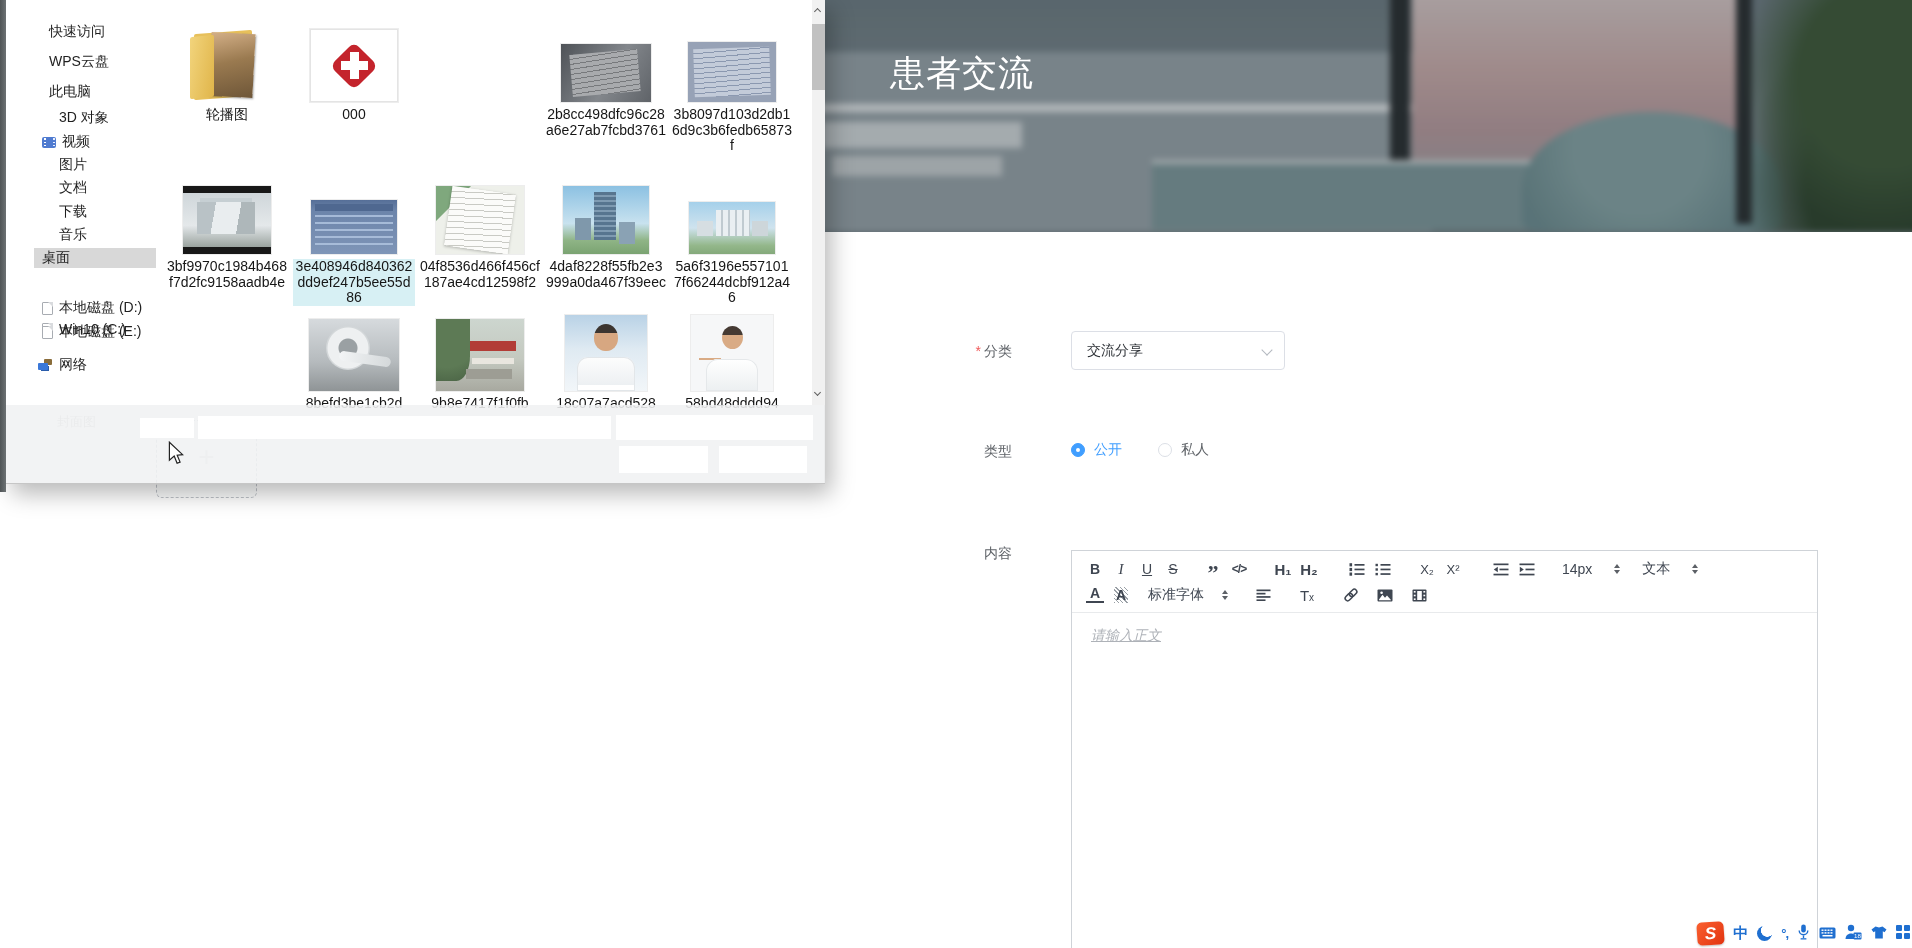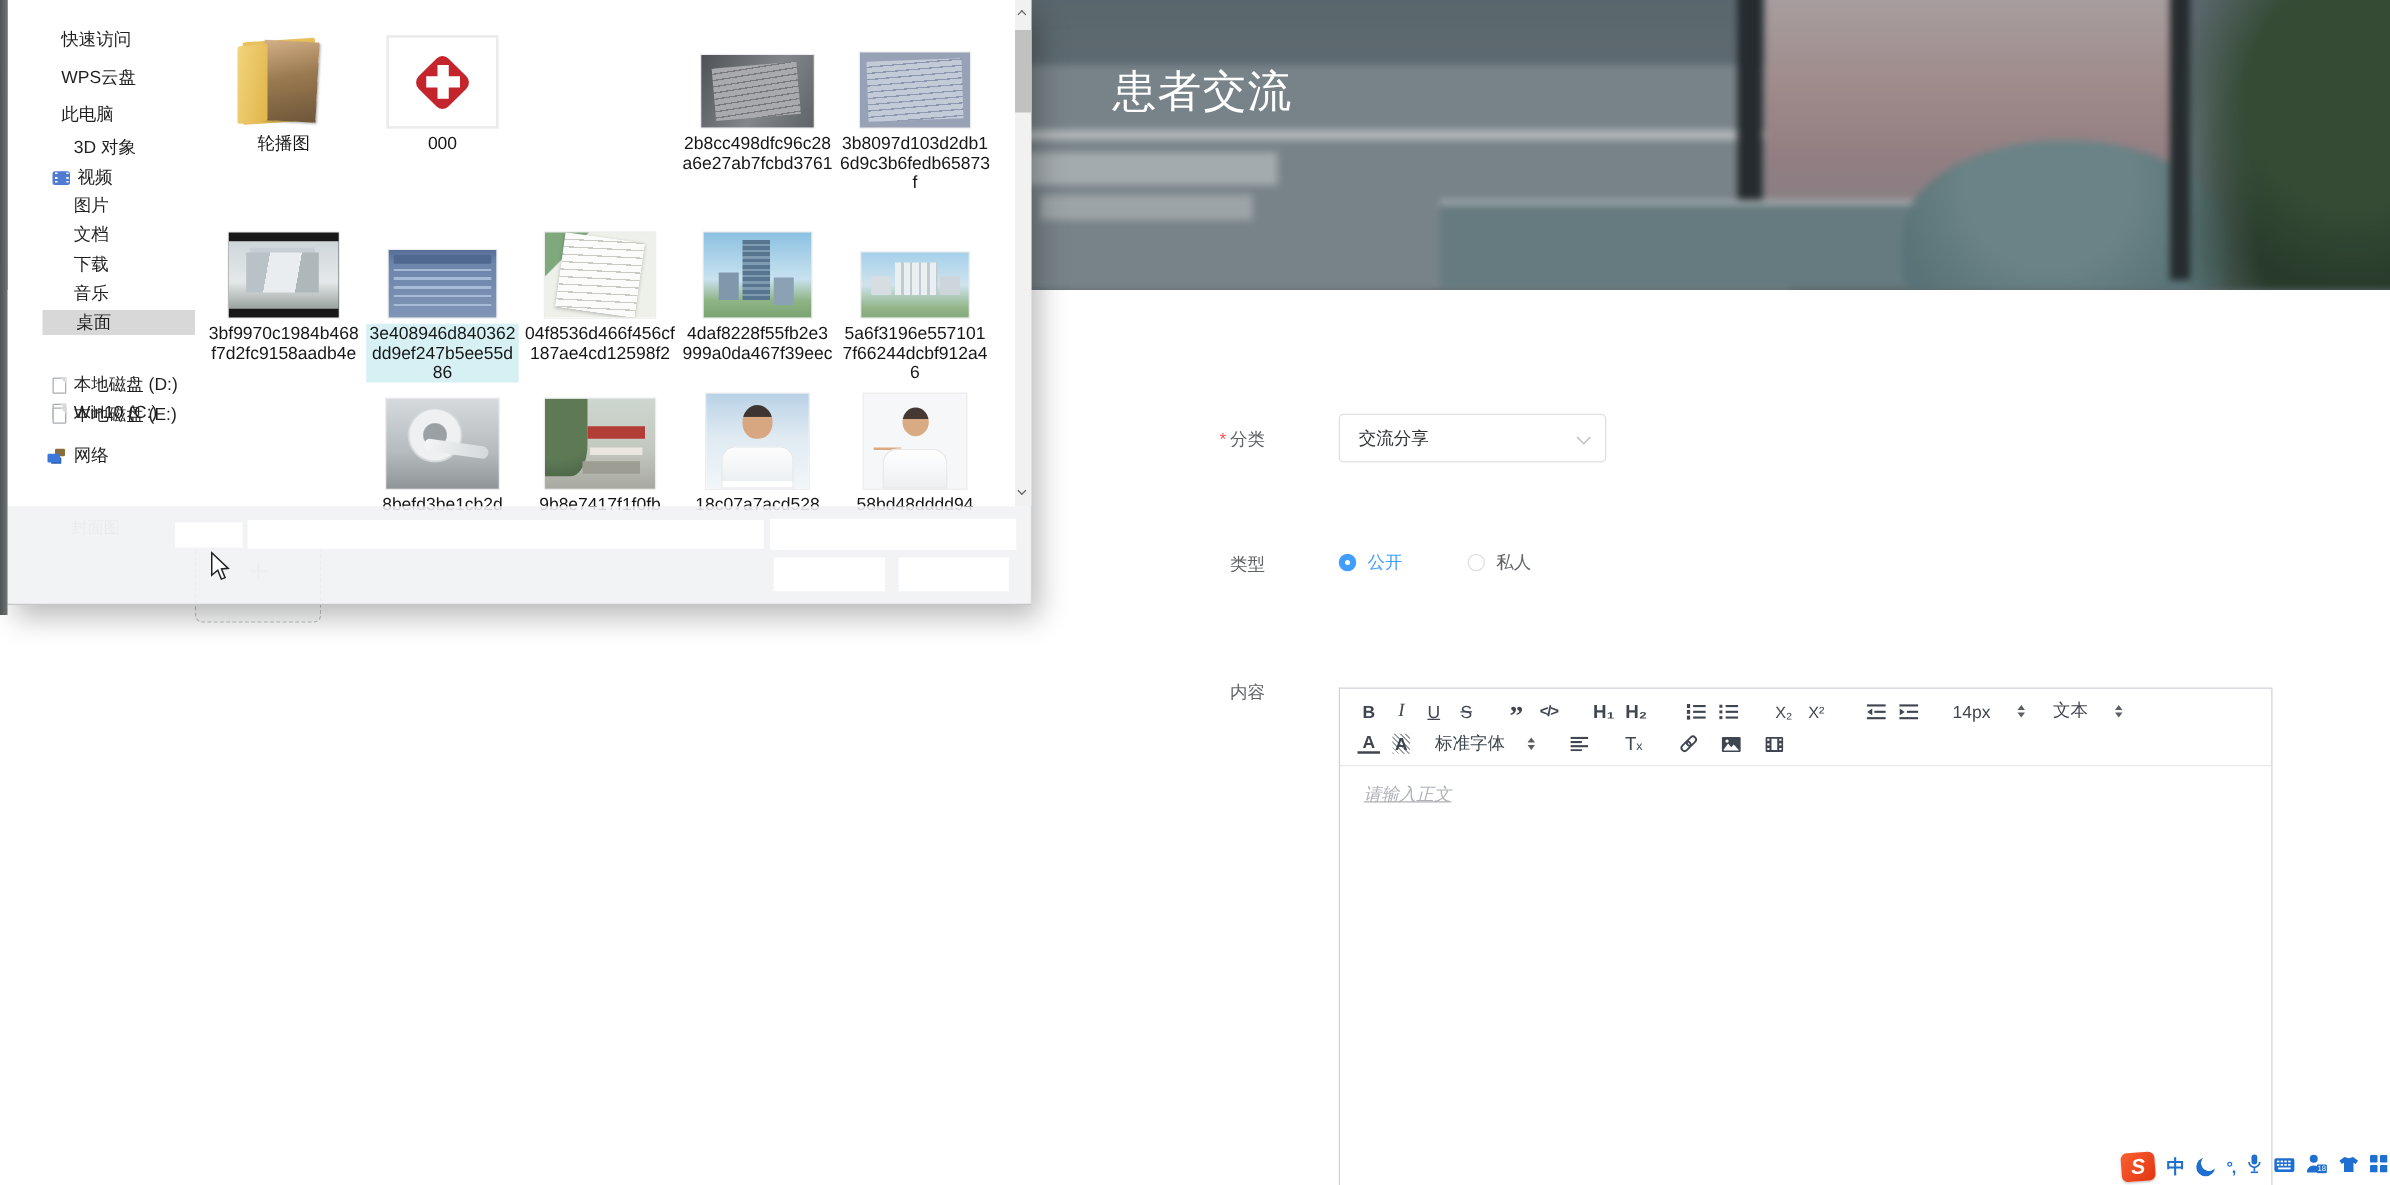--- a/index.html
+++ b/index.html
@@ -27,21 +27,21 @@
   .b-shade{position:absolute;inset:0;background:rgba(16,24,28,.22);}
   .banner-title{position:absolute;left:890px;top:50px;font-size:35px;font-weight:500;color:#fff;letter-spacing:1px;z-index:3;}
 
   
   .form-label{position:absolute;width:86px;text-align:right;font-size:14px;color:#5f6368;z-index:2;}
   .req{color:#f05a5a;margin-right:3px;}
   .select-box{position:absolute;left:1071px;top:331px;width:214px;height:39px;border:1px solid #dcdfe6;border-radius:4px;
     background:#fff;z-index:2;display:flex;align-items:center;padding:0 30px 0 15px;}
   .select-value{font-size:14px;color:#2f3338;}
   .chev{position:absolute;right:13px;top:14px;width:8px;height:8px;border-right:1.5px solid #b4b9c0;border-bottom:1.5px solid #b4b9c0;transform:rotate(45deg);}
-  .radio-group{position:absolute;left:1071px;top:438px;height:24px;display:flex;align-items:center;gap:16px;z-index:2;}
+  .radio-group{position:absolute;left:1071px;top:438px;height:24px;display:flex;align-items:center;gap:0;z-index:2;}
   .radio{display:flex;align-items:center;margin-right:36px;}
   .radio-dot{position:relative;width:14px;height:14px;border-radius:50%;border:1px solid #dcdfe6;background:#fff;}
   .radio.on .radio-dot{background:#409eff;border-color:#409eff;}
   .radio.on .radio-dot::after{content:"";position:absolute;left:4px;top:4px;width:4px;height:4px;border-radius:50%;background:#fff;}
   .radio-label{margin-left:9px;font-size:14px;color:#5f6368;}
   .radio.on .radio-label{color:#409eff;}
 
   
   .editor{position:absolute;left:1071px;top:550px;width:747px;height:400px;background:#fff;border:1px solid #cfd3d8;z-index:2;}
   .toolbar{position:relative;height:62px;border-bottom:1px solid #e8eaec;}
@@ -74,21 +74,21 @@
 
   
   .window-edge{position:absolute;left:0;top:0;width:6px;height:492px;background:linear-gradient(90deg,#4f5456,#6d7274);z-index:31;}
   .dialog{position:absolute;left:6px;top:0;width:819px;height:484px;z-index:30;
     box-shadow:6px 10px 22px rgba(0,0,0,.28);border-right:1px solid #c9c9c9;}
   .dlg-body{position:absolute;left:0;top:0;width:819px;height:405px;background:#fff;}
   
   .side-item{position:absolute;left:6px;width:150px;height:20px;display:flex;align-items:center;font-size:14px;color:#1f1f1f;}
   .side-item .lab{white-space:nowrap;}
   .pl0{padding-left:37px;} .pl1{padding-left:47px;} .pl-ic{padding-left:30px;} .pl-net{padding-left:26px;}
-  .side-item.sel{left:28px;width:122px;background:#d8d8d8;padding-left:27px;}
+  .side-item.sel{left:28px;width:122px;background:#d8d8d8;padding-left:8px;}
   .side-icon{display:inline-block;margin-right:6px;position:relative;}
   .ic-video{width:14px;height:11px;background:#4f7bd0;border-radius:2px;}
   .ic-video::before{content:"";position:absolute;left:1.5px;top:1.5px;bottom:1.5px;width:2px;
     background:repeating-linear-gradient(180deg,#fff 0 1.5px,rgba(255,255,255,0) 1.5px 3.5px);box-shadow:9px 0 0 0 #fff0;}
   .ic-video::after{content:"";position:absolute;right:1.5px;top:1.5px;bottom:1.5px;width:2px;
     background:repeating-linear-gradient(180deg,#e8eeff 0 1.5px,rgba(255,255,255,0) 1.5px 3.5px);}
   .ic-drive{width:11px;height:13px;background:#fff;border:1px solid #a8acb2;border-radius:1px;}
   .ic-drive::before{content:"";position:absolute;right:-1px;top:-1px;border-style:solid;border-width:0 5px 5px 0;border-color:transparent #d9dbde transparent transparent;}
   .ic-net{width:15px;height:12px;}
   .ic-net::before{content:"";position:absolute;left:6px;top:0;width:8px;height:6px;background:#8a6d3b;border-radius:1px;}

